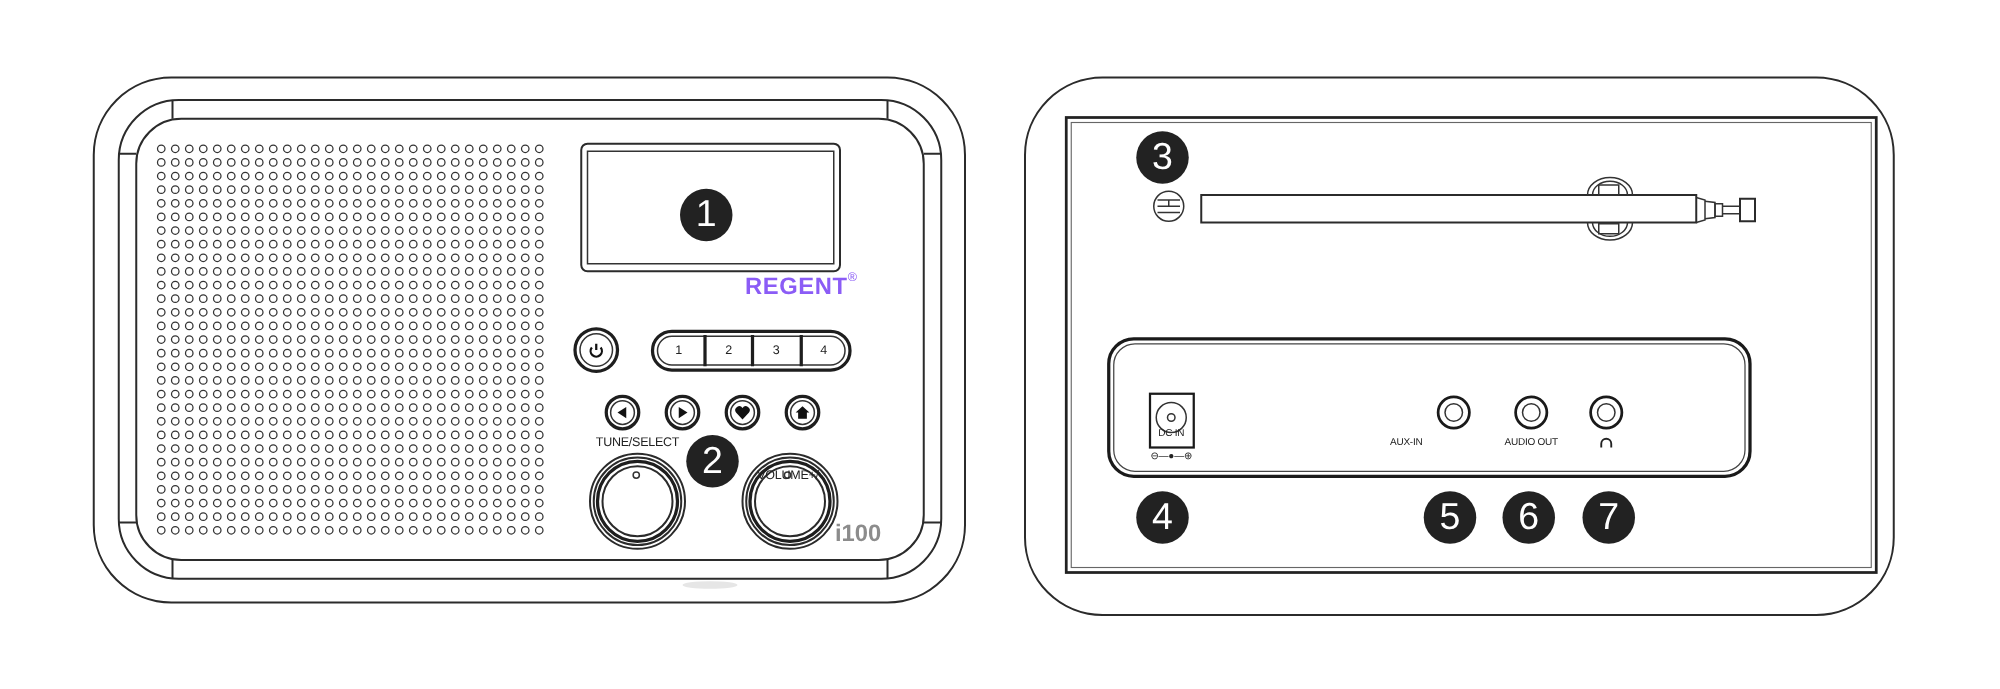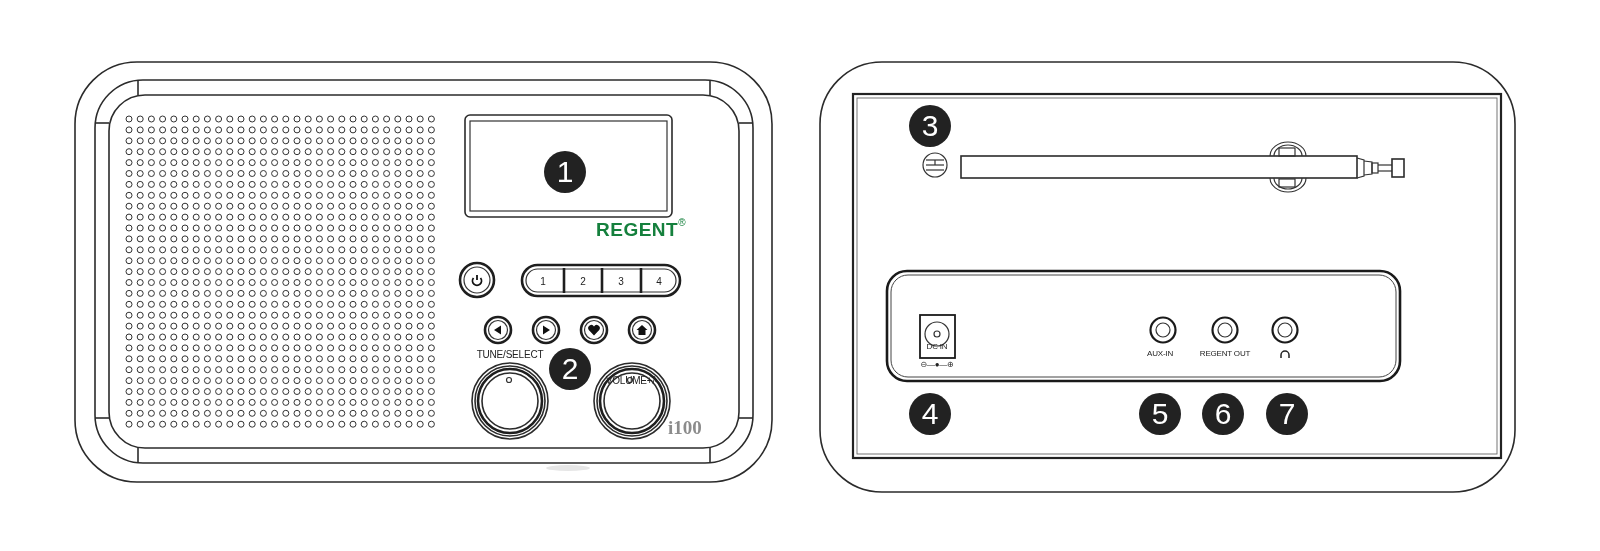--- a/index.html
+++ b/index.html
@@ -5,21 +5,21 @@
   html,body{margin:0;padding:0;background:#ffffff;}
   body{width:1600px;height:551px;overflow:hidden;font-family:"Liberation Sans",sans-serif;}
   #stage{position:relative;width:1600px;height:551px;}
   svg{position:absolute;left:0;top:0;}
   .line{fill:none;stroke:#2b2b2b;stroke-width:1.6;}
   .thin{fill:none;stroke:#333;stroke-width:1.2;}
   .thick{fill:none;stroke:#1e1e1e;stroke-width:2.6;}
   .lbl{position:absolute;font-size:9px;color:#222;letter-spacing:-0.2px;white-space:nowrap;transform:translateX(-50%);}
   .knob-lbl{font-size:10px;}
   .badge{position:absolute;width:42px;height:42px;border-radius:50%;background:#222222;color:#fff;font-size:30px;line-height:42px;text-align:center;transform:translate(-50%,-50%);font-family:"Liberation Sans",sans-serif;}
-  .brand{position:absolute;font-weight:bold;color:#15803d;font-size:19px;letter-spacing:0.5px;}
+  .brand{position:absolute;font-weight:bold;color:#8b5cf6;font-size:19px;letter-spacing:0.5px;}
   .brand sup{font-size:10px;font-weight:normal;vertical-align:top;position:relative;top:-2px;}
   .model{position:absolute;font-weight:bold;color:#8c8c8c;font-size:19px;}
   .preset-num{position:absolute;font-size:10px;color:#222;transform:translate(-50%,-50%);}
 </style>
 </head>
 <body>
 
 <div id="stage">
 <svg width="1600" height="551" viewBox="0 0 1600 551">
 
@@ -955,34 +955,34 @@
     </g>
     <g>
       <circle cx="1285" cy="330" r="12.5" fill="none" stroke="#1a1a1a" stroke-width="2.2"></circle>
       <circle class="thin" cx="1285" cy="330" r="7"></circle>
     </g>
     <path d="M1281 358 v-3 a4 4 0 0 1 8 0 v3" fill="none" stroke="#222" stroke-width="1.5"></path>
   </g>
 </svg>
 
 <div class="brand" style="left:596px;top:219px;"><span>REGENT</span><sup>®</sup></div>
-<div class="model" style="left:668px;top:417px;font-family:Liberation Serif, serif;">i100</div>
+<div class="model" style="left:668px;top:417px;">i100</div>
 
 <div class="preset-num" style="left:543px;top:281px;">1</div>
 <div class="preset-num" style="left:583px;top:281px;">2</div>
 <div class="preset-num" style="left:621px;top:281px;">3</div>
 <div class="preset-num" style="left:659px;top:281px;">4</div>
 
 <div class="lbl knob-lbl" style="left:510px;top:349px;">TUNE/SELECT</div>
 <div class="lbl knob-lbl" style="left:632px;top:351px;margin-top:24px;">VOLUME+/-</div>
 
 <div class="lbl" style="left:937px;top:295px;font-size:8px;margin-top:47px;">DC IN</div>
 <div class="lbl" style="left:937px;top:360px;font-size:8px;">⊖—●—⊕</div>
-<div class="lbl" style="left:1160px;top:349px;font-size:8px;">AUX-IN</div>
-<div class="lbl" style="left:1225px;top:349px;font-size:8px;">REGENT OUT</div>
+<div class="lbl" style="left:1125px;top:349px;font-size:8px;">AUX-IN</div>
+<div class="lbl" style="left:1225px;top:349px;font-size:8px;">AUDIO OUT</div>
 
 <div class="badge" style="left:565px;top:172px;">1</div>
 <div class="badge" style="left:570px;top:369px;">2</div>
 <div class="badge" style="left:930px;top:126px;">3</div>
 <div class="badge" style="left:930px;top:414px;">4</div>
 <div class="badge" style="left:1160px;top:414px;">5</div>
 <div class="badge" style="left:1223px;top:414px;">6</div>
 <div class="badge" style="left:1287px;top:414px;">7</div>
 </div>
 

